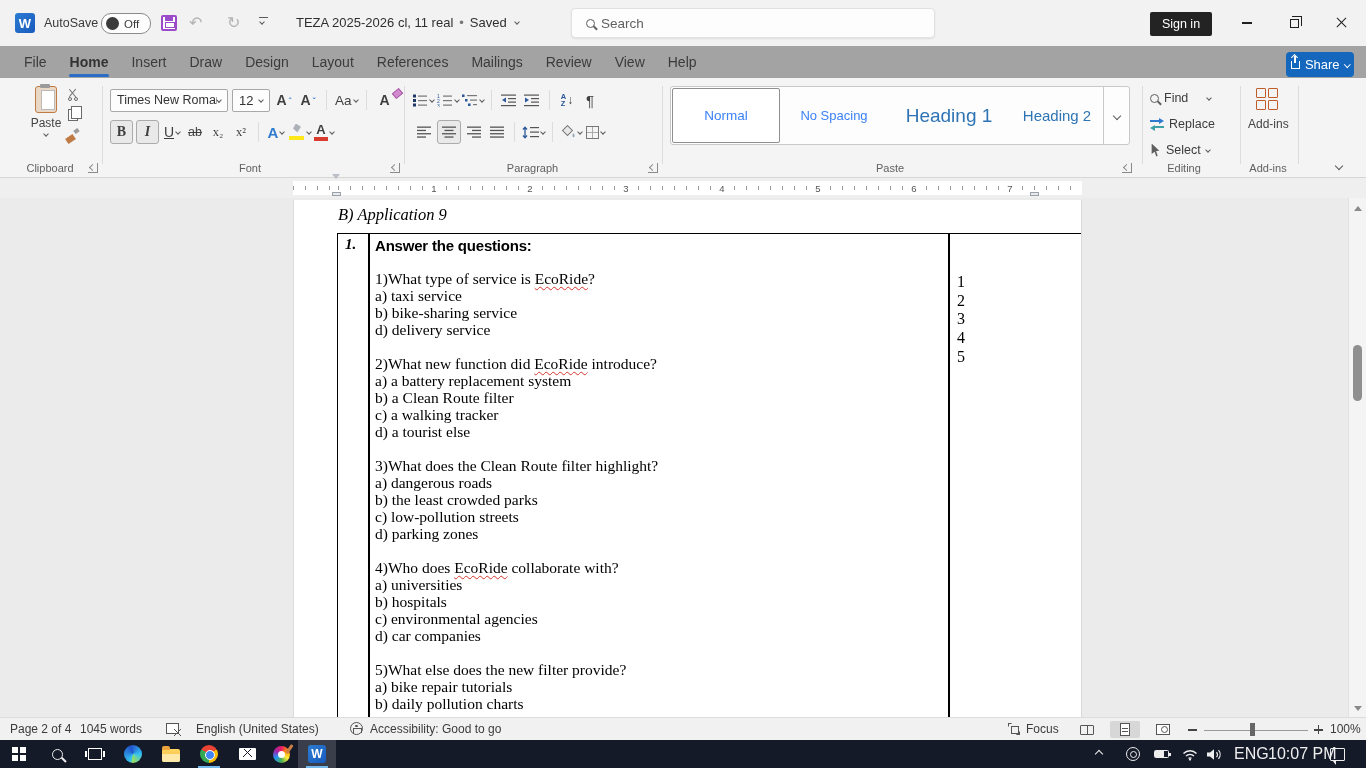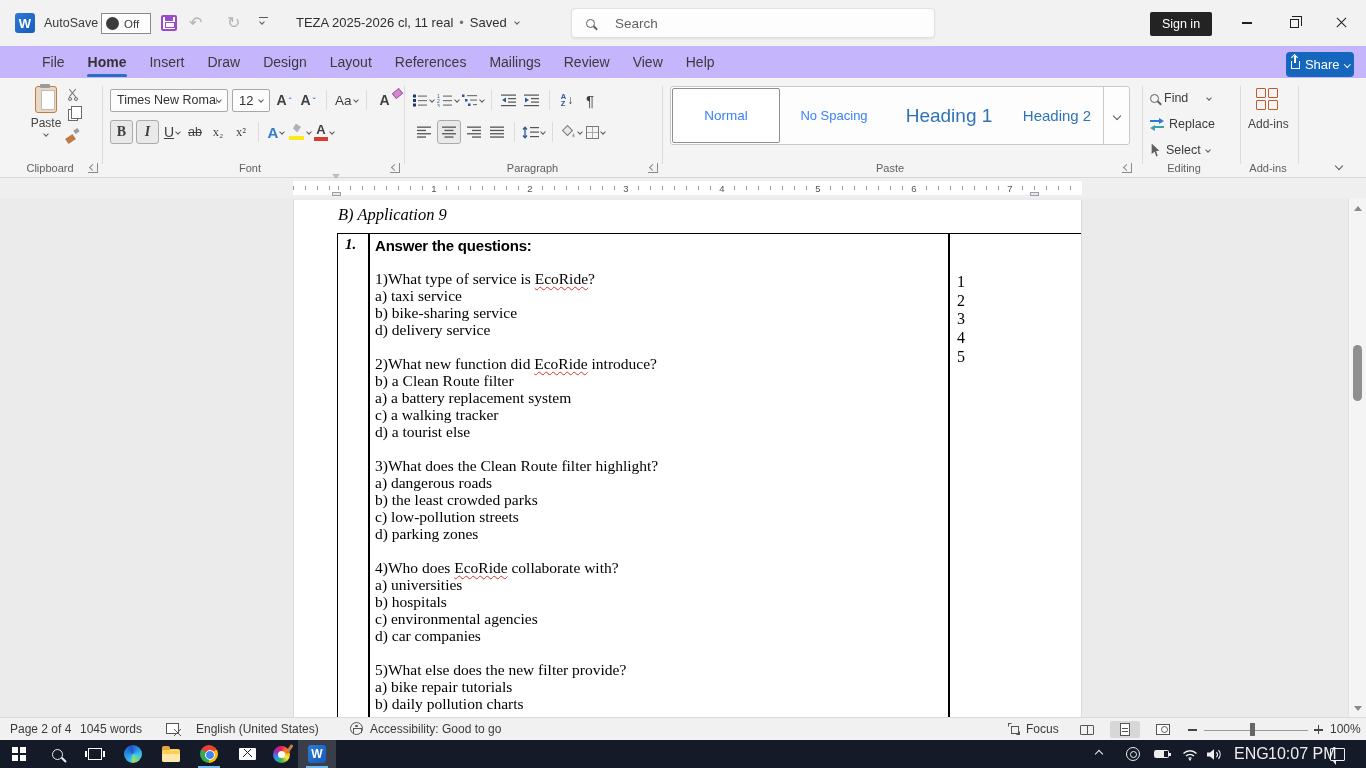--- a/index.html
+++ b/index.html
@@ -7,48 +7,48 @@
 #app{position:relative;width:1366px;height:768px;background:#f2f2f2;font-size:13px;color:#444}
 i{font-style:normal}
 
 .chev{display:inline-block;width:6px;height:6px;border-right:1.4px solid #5a5a5a;border-bottom:1.4px solid #5a5a5a;transform:rotate(45deg)}
 .chev.sm{width:4px;height:4px}
 .chev.up{transform:rotate(-135deg)}
 
 .titlebar{position:absolute;left:0;top:0;width:1366px;height:46px;background:#f2f2f2}
 .wlogo{position:absolute;left:15px;top:13px;width:20px;height:20px;border-radius:3px;background:linear-gradient(135deg,#2b7cd3,#185abd);color:#fff;display:flex;align-items:center;justify-content:center;font-weight:bold;font-size:13px}
 .autosave-label{position:absolute;left:44px;top:16px;font-size:12.5px;color:#3b3b3b}
-.toggle{position:absolute;left:101px;top:13px;width:50px;height:21px;border:1px solid #8a8a8a;border-radius:0;background:#fdfdfd;display:flex;align-items:center}
+.toggle{position:absolute;left:101px;top:13px;width:50px;height:21px;border:1px solid #8a8a8a;border-radius:10px;background:#fdfdfd;display:flex;align-items:center}
 .toggle .knob{width:13px;height:13px;border-radius:50%;background:#3b3b3b;margin-left:4px}
 .toggle .toggle-text{font-size:11.5px;color:#3b3b3b;margin-left:5px}
 .qat-save{position:absolute;left:161px;top:15px;width:16px;height:16px;border:2px solid #9b4bc9;border-radius:2px;background:#fff}
 .qat-save::before{content:"";position:absolute;left:2px;top:-1px;width:8px;height:5px;background:#9b4bc9}
 .qat-save::after{content:"";position:absolute;left:2px;bottom:1px;width:8px;height:4px;border:1px solid #9b4bc9}
 .qat-undo,.qat-redo{position:absolute;top:13px;font-size:16px;color:#b3b3b3}
 .qat-undo{left:189px}.qat-redo{left:227px}
 .qat-more{position:absolute;left:258px;top:17px;width:12px;height:12px}
 .qat-more .bar{position:absolute;left:1px;top:0;width:9px;height:1.4px;background:#5a5a5a}
 .qat-more .chev{position:absolute;left:2px;top:3px}
 .doc-title{position:absolute;left:296px;top:15px;font-size:13px;color:#2f2f2f;display:flex;align-items:center;gap:6px;white-space:nowrap}
 .doc-title .dot{color:#767676}
 .doc-title .chev{margin-left:2px;margin-top:-2px}
-.searchbox{position:absolute;left:571px;top:8px;width:364px;height:30px;background:#fdfdfd;border:1px solid #e1e1e1;border-radius:4px;box-shadow:0 1px 2px rgba(0,0,0,.08);display:flex;align-items:center;padding-left:14px;gap:20px}
+.searchbox{position:absolute;left:571px;top:8px;width:364px;height:30px;background:#fdfdfd;border:1px solid #e1e1e1;border-radius:4px;box-shadow:0 1px 2px rgba(0,0,0,.08);display:flex;align-items:center;padding-left:14px;gap:6px}
 .mag{display:inline-block;width:9px;height:9px;border:1.5px solid #5f5f5f;border-radius:50%;position:relative}
 .mag::after{content:"";position:absolute;width:5px;height:1.5px;background:#5f5f5f;right:-4px;bottom:-2px;transform:rotate(45deg)}
 .search-text{font-size:13.5px;color:#616161}
 .signin{position:absolute;left:1150px;top:12px;width:62px;height:24px;background:#232323;color:#fff;font-size:12.5px;border-radius:2px;display:flex;align-items:center;justify-content:center}
 .win-min,.win-max,.win-close{position:absolute;top:8px;width:30px;height:30px;display:flex;align-items:center;justify-content:center}
 .win-min{left:1232px}.win-max{left:1279px}.win-close{left:1326px}
 .win-min i{width:10px;height:1.2px;background:#1f1f1f}
 .win-max i{width:9px;height:9px;border:1.2px solid #1f1f1f;position:relative;background:#f2f2f2}
 .win-max i::before{content:"";position:absolute;left:1px;top:-4px;width:9px;height:9px;border:1.2px solid #1f1f1f;border-left:none;border-bottom:none}
 .win-close i{position:absolute;width:13px;height:1.2px;background:#1f1f1f}
 .win-close .x1{transform:rotate(45deg)}.win-close .x2{transform:rotate(-45deg)}
 
-.tabsrow{position:absolute;left:0;top:46px;width:1366px;height:32px;background:#c4b5fd;display:flex;align-items:center;padding-left:32px}
+.tabsrow{position:absolute;left:0;top:46px;width:1366px;height:32px;background:#a3a3a3;display:flex;align-items:center;padding-left:14px}
 .tab{padding:5px 10px;margin-right:3px;font-size:14px;color:#3b3b3b;border-radius:4px;position:relative}
 .tab.active{font-weight:700;color:#333}
 .tab.active::after{content:"";position:absolute;left:9px;right:9px;bottom:-2px;height:2.6px;background:#2b6cc4;border-radius:2px}
 .sharebtn{position:absolute;left:1286px;top:52px;width:68px;height:25px;background:#1467bd;color:#fff;border-radius:4px;font-size:13px;display:flex;align-items:center;justify-content:center;gap:5px}
 .share-ic{width:9px;height:8px;border:1.2px solid #fff;border-top:none;position:relative}
 .share-ic::before{content:"";position:absolute;left:2.5px;top:-5px;width:1.2px;height:7px;background:#fff}
 .share-ic::after{content:"";position:absolute;left:0.5px;top:-5.5px;width:4px;height:4px;border-left:1.2px solid #fff;border-top:1.2px solid #fff;transform:rotate(45deg)}
 .sharebtn .chev{border-color:#fff;width:4.5px;height:4.5px}
 
 .ribbon{position:absolute;left:0;top:78px;width:1366px;height:100px;background:#f4f4f4;border-bottom:1px solid #d6d6d6}
@@ -555,22 +555,22 @@
         <span class="rownum">1.</span>
         <span class="prompt">Answer the questions:</span>
       </div>
       <div class="dlines">
           <div class="dline"><span>1)What type of service is </span><span class="sq">EcoRide</span><span>?</span></div>
           <div class="dline">a) taxi service</div>
           <div class="dline">b) bike-sharing service</div>
           <div class="dline">d) delivery service</div>
           <div class="dline"></div>
           <div class="dline"><span>2)What new function did </span><span class="sq">EcoRide</span><span> introduce?</span></div>
+          <div class="dline">a) a battery replacement system</div>
           <div class="dline">b) a Clean Route filter</div>
-          <div class="dline">a) a battery replacement system</div>
           <div class="dline">c) a walking tracker</div>
           <div class="dline">d) a tourist else</div>
           <div class="dline"></div>
           <div class="dline">3)What does the Clean Route filter highlight?</div>
           <div class="dline">a) dangerous roads</div>
           <div class="dline">b) the least crowded parks</div>
           <div class="dline">c) low-pollution streets</div>
           <div class="dline">d) parking zones</div>
           <div class="dline"></div>
           <div class="dline"><span>4)Who does </span><span class="sq">EcoRide</span><span> collaborate with?</span></div>

